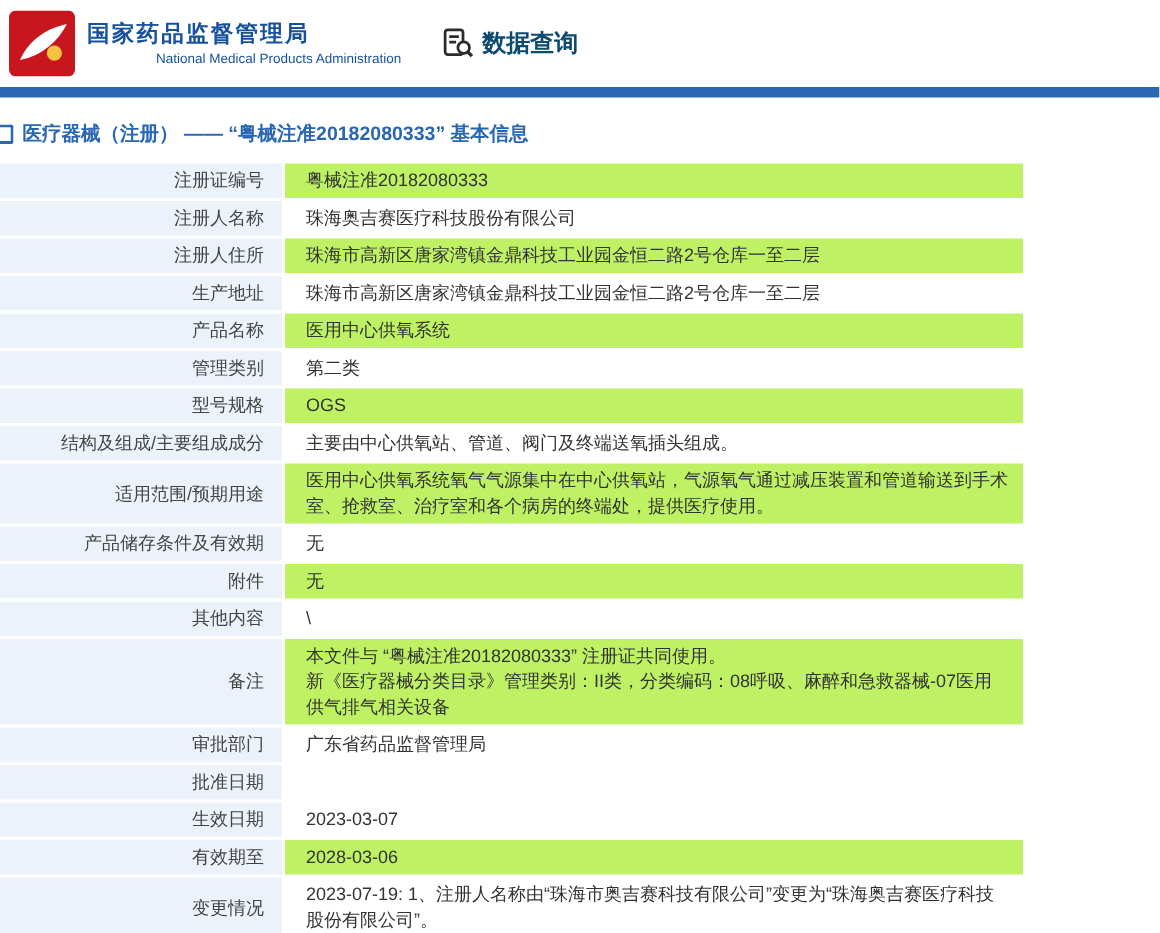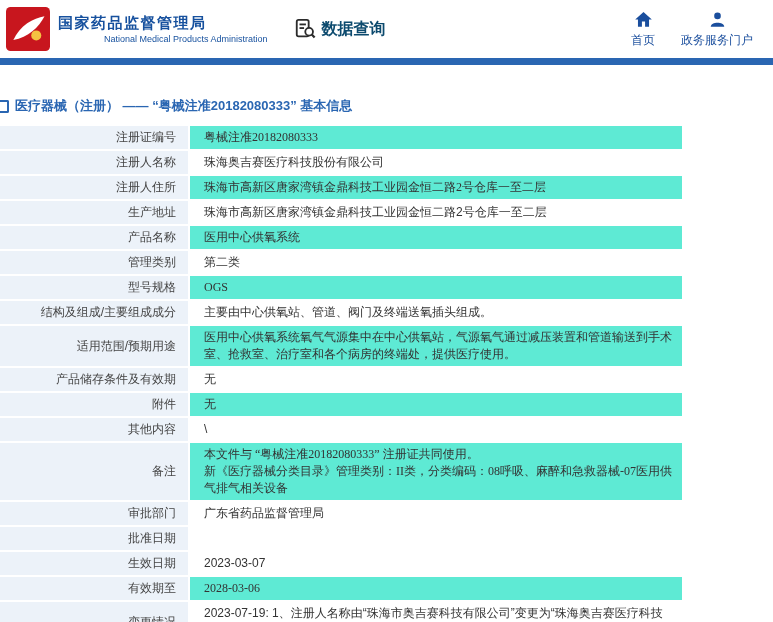--- a/index.html
+++ b/index.html
@@ -16,34 +16,34 @@
   .section-title { display:flex; align-items:center; gap:6px; margin-left:26px; font-size:16px; font-weight:bold; color:#0c4a6e; }
   .section-title svg { display:block; }
   .top-nav { margin-left:auto; display:flex; gap:26px; padding-right:8px; }
   .nav-item { display:flex; flex-direction:column; align-items:center; gap:3px; font-size:12px;
     color:#1a4e9d; text-decoration:none; cursor:pointer; white-space:nowrap; }
   .nav-item svg { display:block; }
 
   .blue-bar { height:7px; background:#2a66b2; }
 
   
-  .breadcrumb { display:flex; align-items:center; gap:6px; padding:32px 0 11px 0; color:#2a66b2;
+  .breadcrumb { display:flex; align-items:center; gap:6px; padding:15px 0 11px 0; color:#2a66b2;
     font-size:13px; font-weight:bold; }
   .bc-icon { width:9px; height:13px; border:2px solid #2a66b2; border-left:none; border-radius:0 2px 2px 0; flex:none; }
 
   
   #info-table { width:682px; }
   .row { display:flex; align-items:stretch; margin-bottom:2px; }
   .cell { font-size:12px; line-height:17px; }
   .cell.label { width:188px; flex:none; background:#ecf2f9; color:#444;
     display:flex; align-items:center; justify-content:flex-end; gap:5px;
     text-align:right; padding:3px 12px 3px 6px; margin-right:2px; }
   .cell.value { flex:1; color:#333; display:flex; align-items:center;
     padding:3px 10px 3px 14px; white-space:pre-line; }
-  .row.odd  .cell.value { background:#5eead4;font-family:Liberation Serif, serif; }
+  .row.odd  .cell.value { background:#bef264; }
   .row.even .cell.value { background:#ffffff; }
   .link { color:#2a66b2; cursor:pointer; text-decoration:none; }
   .note-icon { width:10px; height:10px; background:#3a3a3a; border-radius:50%; display:inline-block; flex:none; }
 </style>
 </head>
 <body>
 
 <header class="header">
   <div class="logo-block">
     <div class="logo">
@@ -65,39 +65,20 @@
         <rect x="3" y="2" width="13" height="18" rx="2" fill="none" stroke="#2b2b2b" stroke-width="2"></rect>
         <line x1="6" y1="7" x2="13" y2="7" stroke="#2b2b2b" stroke-width="2"></line>
         <line x1="6" y1="11" x2="11" y2="11" stroke="#2b2b2b" stroke-width="2"></line>
         <circle cx="16.5" cy="15" r="4.2" fill="#ffffff" stroke="#2b2b2b" stroke-width="2"></circle>
         <line x1="19.4" y1="18" x2="22.5" y2="21.2" stroke="#2b2b2b" stroke-width="2.4"></line>
       </svg>
     </span>
     <span>数据查询</span>
   </div>
 
-  <nav class="top-nav">
-    <a class="nav-item">
-      <span>
-        <svg viewBox="0 0 24 24" width="19" height="19" fill="#1a4e9d">
-          <path d="M12 2.5 L22.5 12 H19 V21 H14 V14.5 H10 V21 H5 V12 H1.5 Z"></path>
-        </svg>
-      </span>
-      <span>首页</span>
-    </a>
-    <a class="nav-item">
-      <span>
-        <svg viewBox="0 0 24 24" width="19" height="19" fill="#1a4e9d">
-          <circle cx="12" cy="7.5" r="4.2"></circle>
-          <path d="M3.5 21 C3.5 14.5 20.5 14.5 20.5 21 Z"></path>
-        </svg>
-      </span>
-      <span>政务服务门户</span>
-    </a>
-  </nav>
 </header>
 
 <div class="blue-bar"></div>
 
 <div class="breadcrumb">
   <span class="bc-icon"></span>
   <span>医疗器械（注册） ——  “粤械注准20182080333” 基本信息</span>
 </div>
 
 <div id="info-table">

